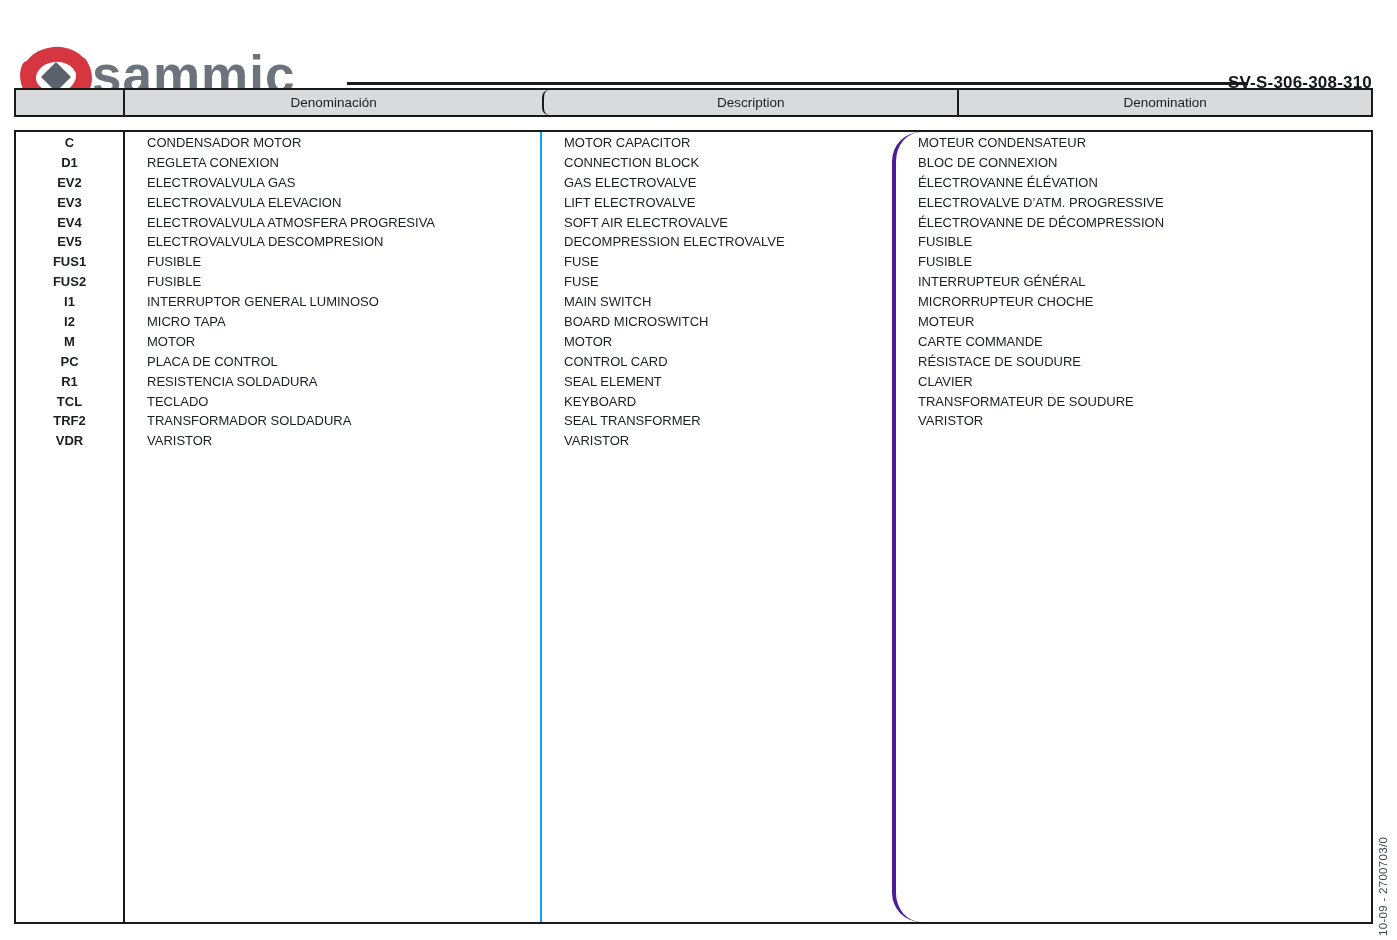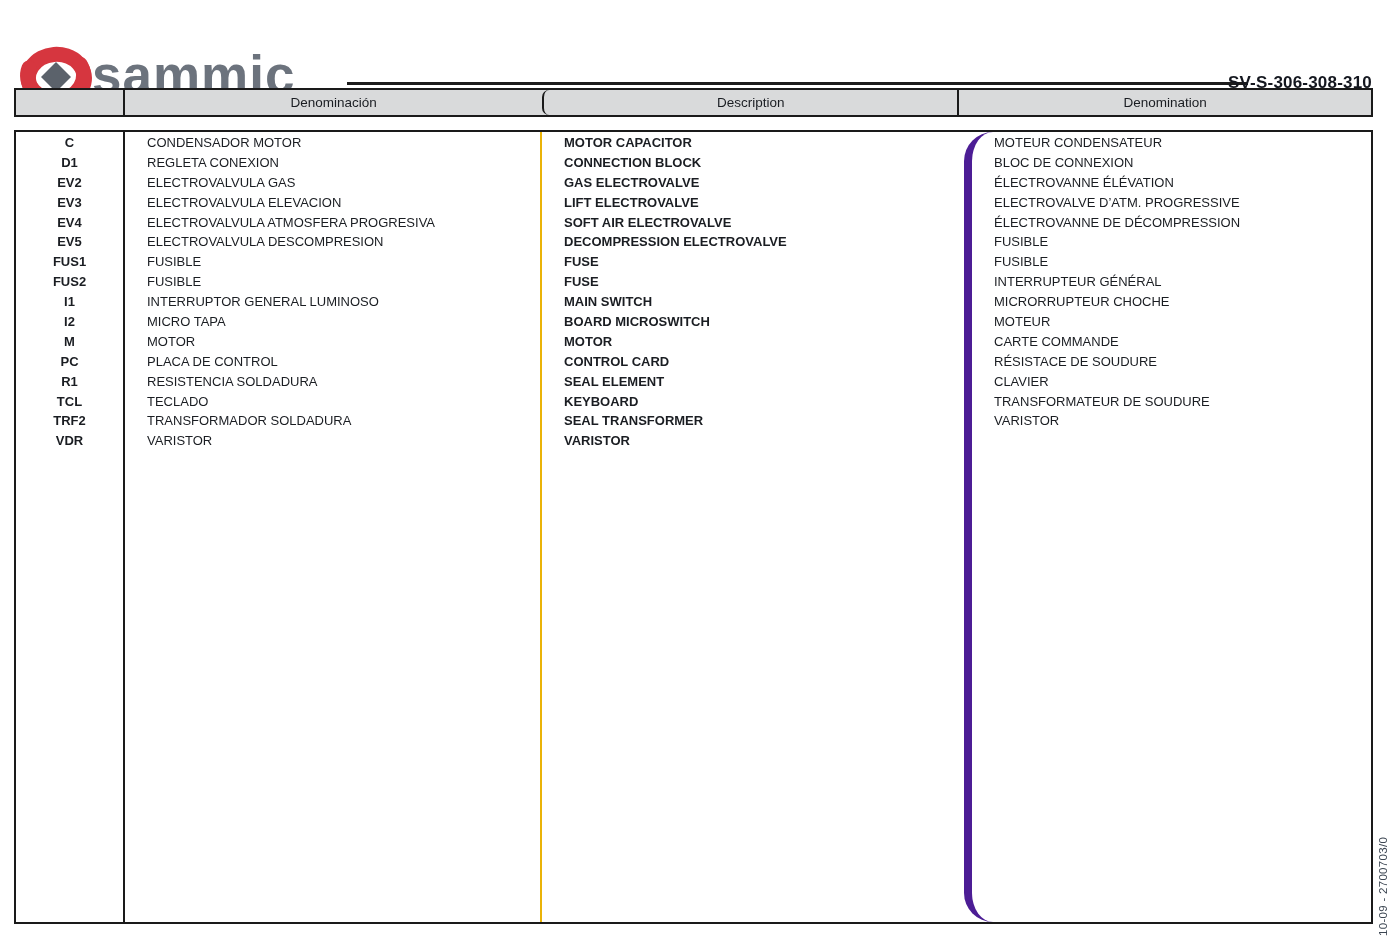--- a/index.html
+++ b/index.html
@@ -37,22 +37,22 @@
   .hc-3 { width: 415px; border-left: 2px solid #1a1a1a; text-align: center; }
 
   
   .tbody {
     position: absolute; left: 14px; top: 130px; width: 1359px; height: 794px;
     background: #ffffff; border: 2px solid #1a1a1a; display: flex;
   }
   .tcol { height: 100%; padding-top: 1px; }
   .tc-0 { width: 107px; }
   .tc-1 { width: 417px; border-left: 2px solid #1a1a1a; }
-  .tc-2 { width: 424px; border-left: 2px solid #eab308; font-weight: bold; }
-  .tc-3 { width: 403px; border-left: 8px solid #4c1d95; border-radius: 29px; }
+  .tc-2 { width: 352px; border-left: 2px solid #0ea5e9; }
+  .tc-3 { width: 403px; border-left: 4px solid #4c1d95; border-radius: 29px; }
   .cell {
     height: 19.9px; line-height: 19.9px; font-size: 13px; color: #1a1d22;
     white-space: nowrap; overflow: hidden;
   }
   .tc-0 .cell { text-align: center; font-weight: bold; }
   .tc-1 .cell, .tc-2 .cell, .tc-3 .cell { padding-left: 22px; }
 
   
   .footer-ref {
     position: absolute; left: 1377px; top: 936px;

